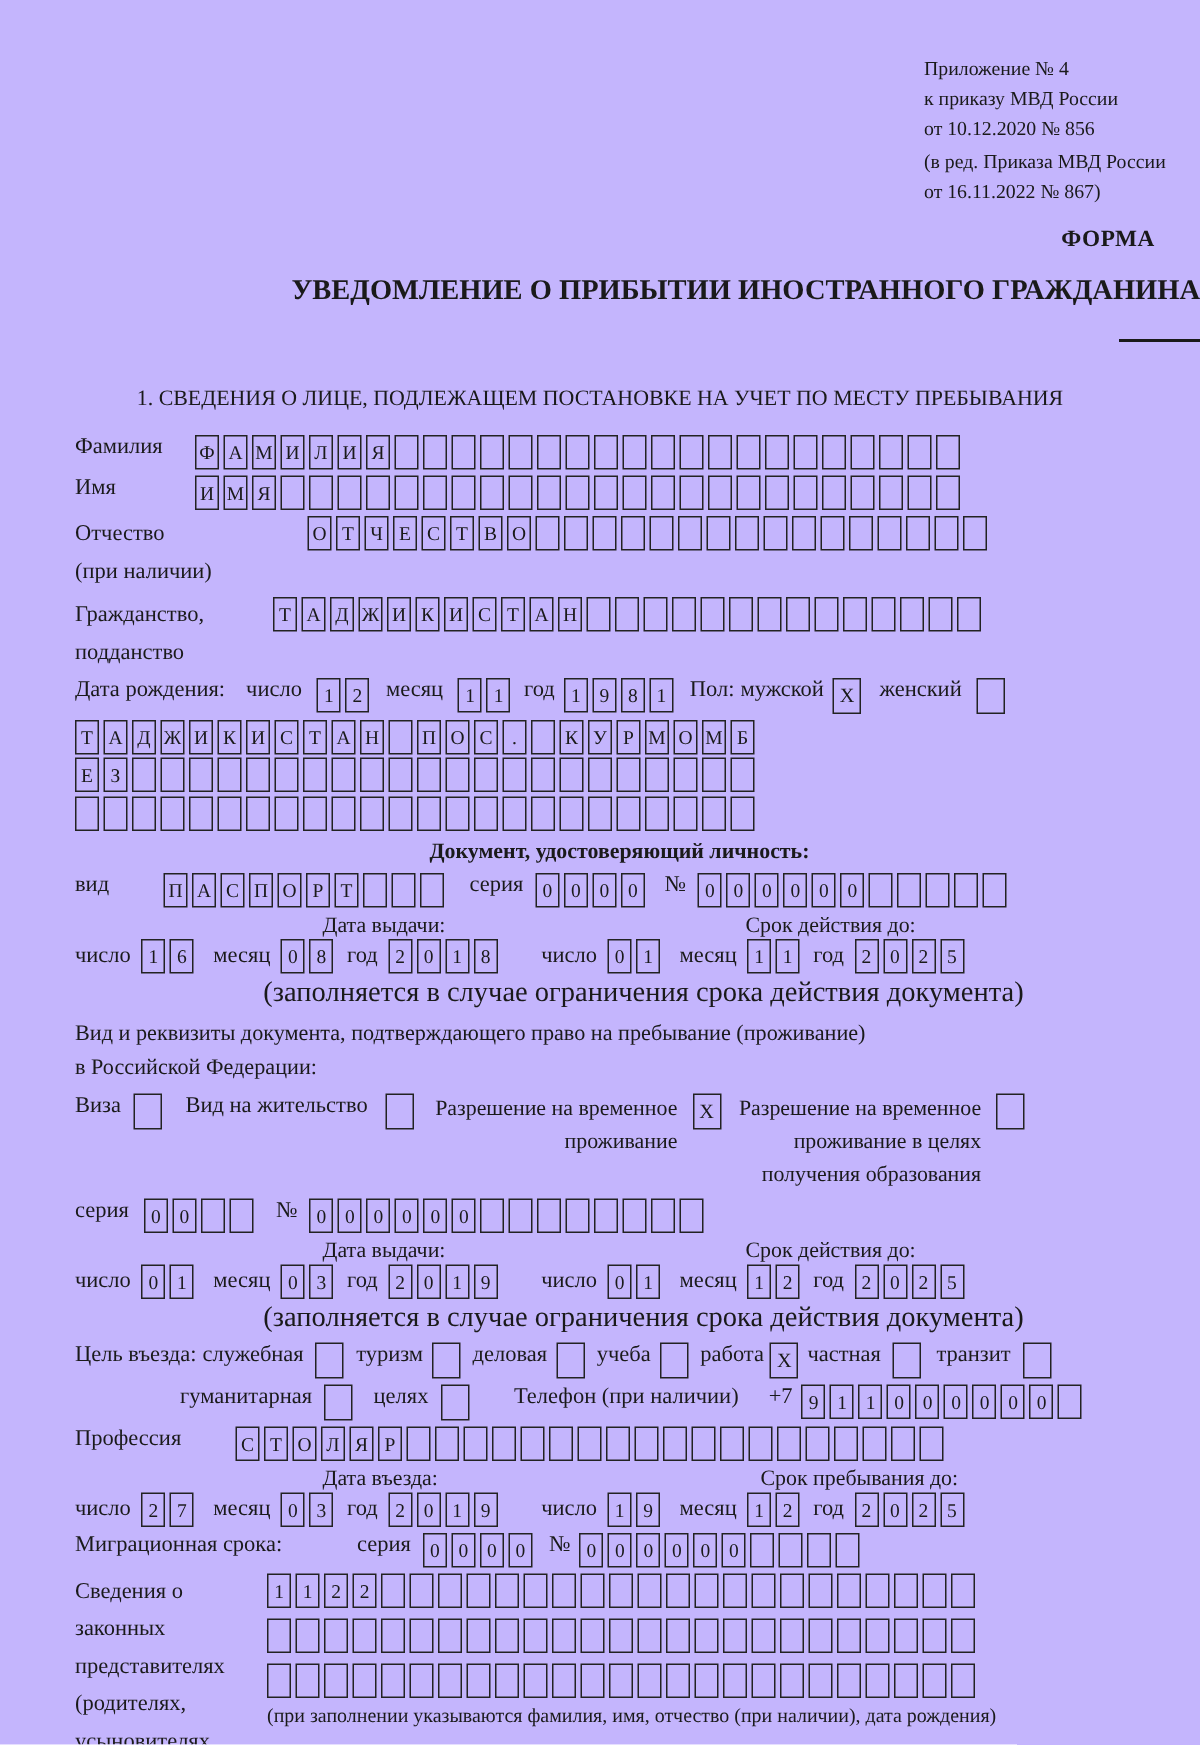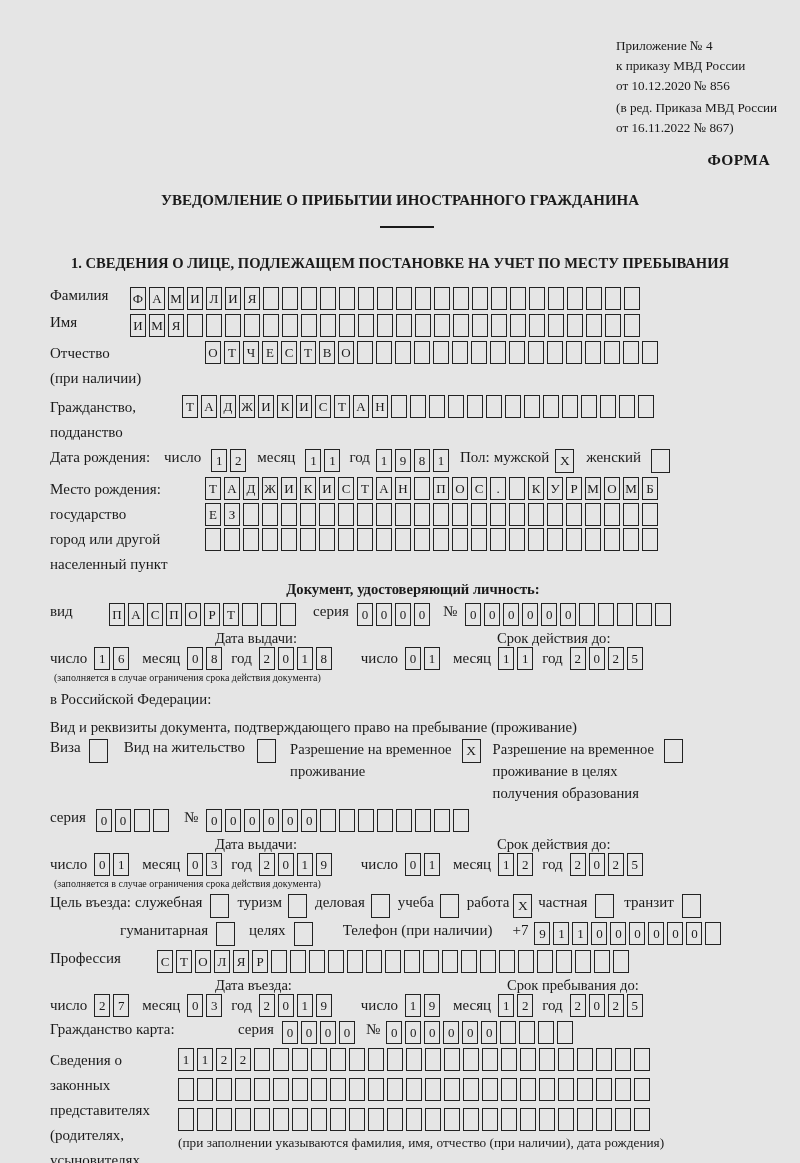--- a/index.html
+++ b/index.html
@@ -1,46 +1,46 @@
 <!DOCTYPE html>
 <html><head>
 <meta charset="utf-8">
 <style>
   *{box-sizing:border-box;margin:0;padding:0}
   html,body{background:#ffffff}
-  .page{width:800px;height:1163px;background:#e5e5e5;color:#1a1a1a;
+  .page{width:800px;height:1163px;background:#c4b5fd;color:#1a1a1a;
     font-family:"Liberation Serif","DejaVu Serif",serif;font-size:15px;
     padding-top:36px;overflow:hidden;position:relative}
   .appendix{margin-left:616px;font-size:13.2px;line-height:1.5;white-space:nowrap}
   .appendix .rev{margin-top:3px}
   .forma{width:770px;text-align:right;font-weight:bold;font-size:15.5px;margin-top:13px;letter-spacing:.4px}
-  .title{text-align:center;font-weight:bold;font-size:15px;line-height:1.55;margin-top:20px}
+  .title{text-align:right;font-weight:bold;font-size:19px;line-height:1.55;margin-top:10px}
   .title-underline{display:inline-block;width:54px;border-bottom:2.4px solid #1a1a1a;height:14px;margin-left:14px}
-  .sec-heading{text-align:center;font-weight:bold;font-size:14.6px;margin-top:20px;white-space:nowrap}
+  .sec-heading{text-align:center;font-weight:normal;font-size:14.6px;margin-top:20px;white-space:nowrap}
   .form{padding:15px 24px 0 50px}
   .row{display:flex;margin-bottom:4px}
   .row.top{align-items:flex-start}
   .cells{display:flex;flex-wrap:nowrap}
   .cell{flex:0 0 auto;width:16px;height:23px;border:1.8px solid #222;margin-right:3px;
     display:flex;align-items:center;justify-content:center;font-size:13px;padding-top:1px}
   .checkbox{flex:0 0 auto;width:19px;height:24px;border:1.9px solid #222;
     display:flex;align-items:center;justify-content:center;font-size:13.5px}
   .lbl{white-space:nowrap}
   .lbl2{line-height:25px;white-space:nowrap}
   .grid-col .cells{margin-bottom:2.5px}
   .doc-heading{text-align:center;font-weight:bold;font-size:14.6px;margin:3px 0 5px}
   .hdr-row{margin-bottom:0}
   .hdr{font-size:14.6px}
   .hdr-left{margin-left:165px}
   .hdr-right{margin-left:200px}
   .dg{display:flex;align-items:center}
   .dg .dlbl{margin-right:7px}
-  .note{width:100%;text-align:left;font-size:10px;margin:2px 4px 5px}
+  .note{width:100%;text-align:center;font-size:19px;margin:2px 16px 5px}
   .plain{font-size:14.8px;line-height:1.55}
-  .opt{text-align:left;font-size:14.6px;line-height:1.5}
+  .opt{text-align:right;font-size:14.6px;line-height:1.5}
   .gnote{font-size:13.3px;text-align:right;margin-top:4px;white-space:nowrap}
   .w-name{width:80px}
   .w-patr{width:155px}
   .w-cit{width:132px}
   .w-place{width:155px}
   .w-vid{width:59px}
   .w-prof{width:107px}
   .w-guard{width:128px}
   .w-mig{width:168px}
   .ml4{margin-left:4px}.ml6{margin-left:6px}.ml8{margin-left:8px}.ml10{margin-left:10px}
@@ -225,26 +225,20 @@
           <span class="cell">1</span>
         </span>
       <span class="lbl ml8">Пол:</span>
       <span class="lbl ml4">мужской</span>
       <span class="checkbox ml6">X</span>
       <span class="lbl ml12">женский</span>
       <span class="checkbox ml10"></span>
     </div>
 
     <div class="row top" style="margin-top:3px">
-      <span class="w-place">
-        <span class="lbl2">Место рождения:</span><br>
-        <span class="lbl2">государство</span><br>
-        <span class="lbl2">город или другой</span><br>
-        <span class="lbl2">населенный пункт</span>
-      </span>
       <span class="grid-col">
         <span class="cells">
             <span class="cell">Т</span>
             <span class="cell">А</span>
             <span class="cell">Д</span>
             <span class="cell">Ж</span>
             <span class="cell">И</span>
             <span class="cell">К</span>
             <span class="cell">И</span>
             <span class="cell">С</span>
@@ -400,22 +394,22 @@
             <span class="cell">2</span>
             <span class="cell">0</span>
             <span class="cell">2</span>
             <span class="cell">5</span>
           </span>
       </span>
     </div>
 
     <div class="note">(заполняется в случае ограничения срока действия документа)</div>
 
+    <div class="plain">Вид и реквизиты документа, подтверждающего право на пребывание (проживание)</div>
     <div class="plain" style="margin-bottom:5px">в Российской Федерации:</div>
-    <div class="plain">Вид и реквизиты документа, подтверждающего право на пребывание (проживание)</div>
 
     <div class="row top">
       <span class="lbl">Виза</span>
       <span class="checkbox ml8"></span>
       <span class="lbl ml16">Вид на жительство</span>
       <span class="checkbox ml12"></span>
       <span class="opt ml14">
         <div>Разрешение на временное</div>
         <div>проживание</div>
       </span>
@@ -613,21 +607,21 @@
         <span class="cells">
             <span class="cell">2</span>
             <span class="cell">0</span>
             <span class="cell">2</span>
             <span class="cell">5</span>
           </span>
       </span>
     </div>
 
     <div class="row" style="margin-top:4px">
-      <span class="lbl w-mig">Гражданство карта:</span>
+      <span class="lbl w-mig">Миграционная срока:</span>
       <span class="lbl ml20">серия</span>
       <span class="cells ml8">
           <span class="cell">0</span>
           <span class="cell">0</span>
           <span class="cell">0</span>
           <span class="cell">0</span>
         </span>
       <span class="lbl ml8">№</span>
       <span class="cells ml6">
           <span class="cell">0</span>

